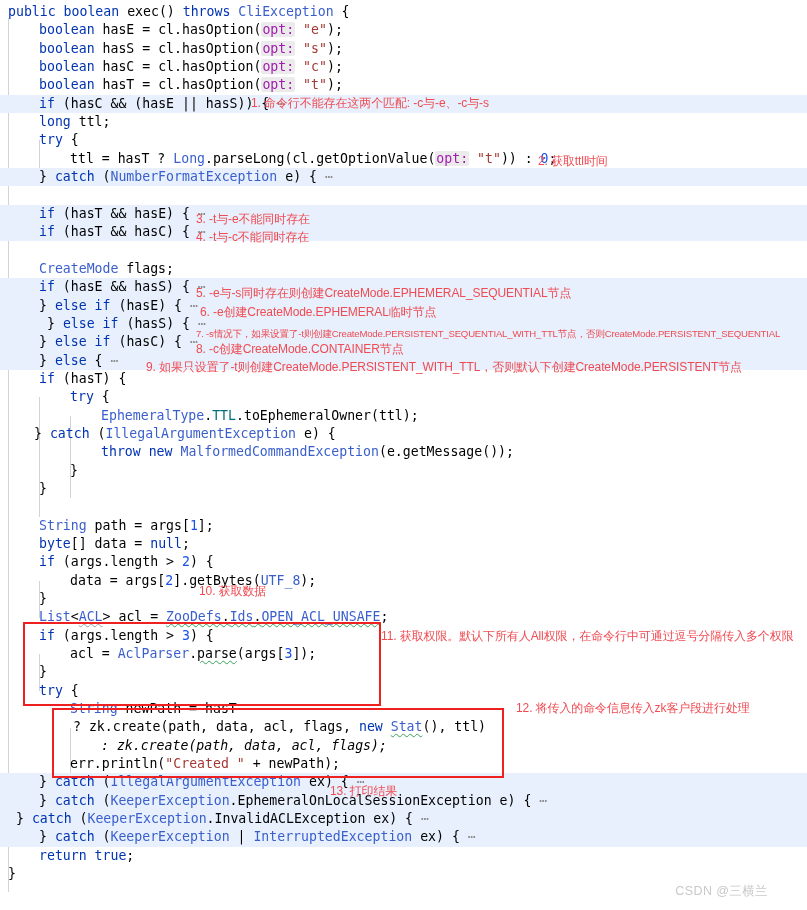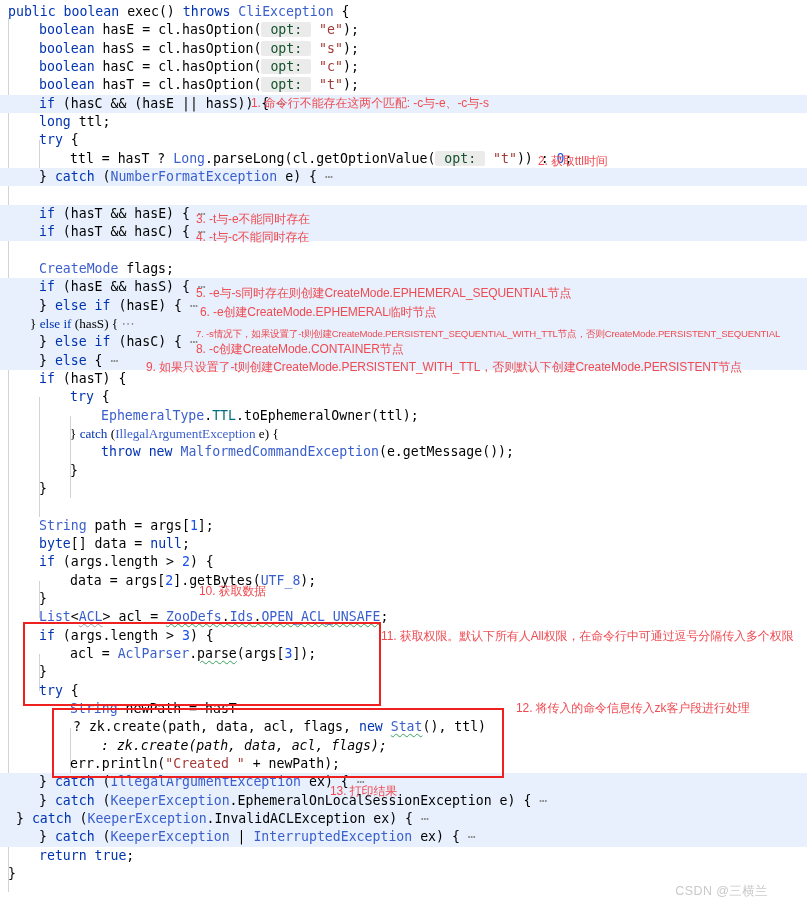--- a/index.html
+++ b/index.html
@@ -49,24 +49,24 @@
 
   
   .kw   { color: #0033b3; }            
   .cls  { color: #3a5fcd; }
   .num  { color: #1750eb; }            
   .str  { color: #a33a35; }            
   .stat { color: #006e7a; }            
   .plain{ color: #000000; }
   .fold { color: #8c8c8c; }            
   .hint {                              
-    color: #14532d;
+    color: #a21caf;
     background: #ebebeb;
     border-radius: 2px;
-    padding: 0 9px;
+    padding: 0 1px;
   }
 
   
   .wav-grey {
     text-decoration: underline;
     text-decoration-style: wavy;
     text-decoration-color: #9aa0a6;
     text-decoration-thickness: 1px;
     text-underline-offset: 2px;
   }
@@ -144,27 +144,27 @@
       <div class="line"><span class="code" style="padding-left: 39px;"><span class="kw">try</span> {</span></div>
       <div class="line"><span class="code" style="padding-left: 70px;"><span class="plain">ttl</span> = <span class="plain">hasT</span> ? <span class="cls">Long</span>.<span class="plain">parseLong</span>(<span class="plain">cl</span>.<span class="plain">getOptionValue</span>(<span class="hint">opt:</span> <span class="str">"t"</span>)) : <span class="num">0</span>;</span></div>
       <div class="line hl"><span class="code" style="padding-left: 39px;">} <span class="kw">catch</span> (<span class="cls">NumberFormatException</span> <span class="plain">e</span>) { <span class="fold">⋯</span></span></div>
       <div class="line"><span class="code" style="padding-left: 39px;"></span></div>
       <div class="line hl"><span class="code" style="padding-left: 39px;"><span class="kw">if</span> (<span class="plain">hasT</span> &amp;&amp; <span class="plain">hasE</span>) { <span class="fold">⋯</span></span></div>
       <div class="line hl"><span class="code" style="padding-left: 39px;"><span class="kw">if</span> (<span class="plain">hasT</span> &amp;&amp; <span class="plain">hasC</span>) { <span class="fold">⋯</span></span></div>
       <div class="line"><span class="code" style="padding-left: 39px;"></span></div>
       <div class="line"><span class="code" style="padding-left: 39px;"><span class="cls">CreateMode</span> <span class="plain">flags</span>;</span></div>
       <div class="line hl"><span class="code" style="padding-left: 39px;"><span class="kw">if</span> (<span class="plain">hasE</span> &amp;&amp; <span class="plain">hasS</span>) { <span class="fold">⋯</span></span></div>
       <div class="line hl"><span class="code" style="padding-left: 39px;">} <span class="kw">else</span> <span class="kw">if</span> (<span class="plain">hasE</span>) { <span class="fold">⋯</span></span></div>
-      <div class="line hl"><span class="code" style="padding-left: 30px; font-family: Liberation Serif, serif;">} <span class="kw">else</span> <span class="kw">if</span> (<span class="plain">hasS</span>) { <span class="fold">⋯</span></span></div>
+      <div class="line hl"><span class="code" style="padding-left: 47px;">} <span class="kw">else</span> <span class="kw">if</span> (<span class="plain">hasS</span>) { <span class="fold">⋯</span></span></div>
       <div class="line hl"><span class="code" style="padding-left: 39px;">} <span class="kw">else</span> <span class="kw">if</span> (<span class="plain">hasC</span>) { <span class="fold">⋯</span></span></div>
       <div class="line hl"><span class="code" style="padding-left: 39px;">} <span class="kw">else</span> { <span class="fold">⋯</span></span></div>
       <div class="line"><span class="code" style="padding-left: 39px;"><span class="kw">if</span> (<span class="plain">hasT</span>) {</span></div>
       <div class="line"><span class="code" style="padding-left: 70px;"><span class="kw">try</span> {</span></div>
       <div class="line"><span class="code" style="padding-left: 101px;"><span class="cls">EphemeralType</span>.<span class="stat">TTL</span>.<span class="plain">toEphemeralOwner</span>(<span class="plain">ttl</span>);</span></div>
-      <div class="line"><span class="code" style="padding-left: 70px; font-family: Liberation Serif, serif;">} <span class="kw">catch</span> (<span class="cls">IllegalArgumentException</span> <span class="plain">e</span>) {</span></div>
+      <div class="line"><span class="code" style="padding-left: 34px;">} <span class="kw">catch</span> (<span class="cls">IllegalArgumentException</span> <span class="plain">e</span>) {</span></div>
       <div class="line"><span class="code" style="padding-left: 101px;"><span class="kw">throw</span> <span class="kw">new</span> <span class="cls">MalformedCommandException</span>(<span class="plain">e</span>.<span class="plain">getMessage</span>());</span></div>
       <div class="line"><span class="code" style="padding-left: 70px;">}</span></div>
       <div class="line"><span class="code" style="padding-left: 39px;">}</span></div>
       <div class="line"><span class="code" style="padding-left: 39px;"></span></div>
       <div class="line"><span class="code" style="padding-left: 39px;"><span class="cls">String</span> <span class="plain">path</span> = <span class="plain">args</span>[<span class="num">1</span>];</span></div>
       <div class="line"><span class="code" style="padding-left: 39px;"><span class="kw">byte</span>[] <span class="plain">data</span> = <span class="kw">null</span>;</span></div>
       <div class="line"><span class="code" style="padding-left: 39px;"><span class="kw">if</span> (<span class="plain">args</span>.<span class="plain">length</span> &gt; <span class="num">2</span>) {</span></div>
       <div class="line"><span class="code" style="padding-left: 70px;"><span class="plain">data</span> = <span class="plain">args</span>[<span class="num">2</span>].<span class="plain">getBytes</span>(<span class="cls">UTF_8</span>);</span></div>
       <div class="line"><span class="code" style="padding-left: 39px;">}</span></div>
       <div class="line"><span class="code" style="padding-left: 39px;"><span class="cls">List</span>&lt;<span class="cls wav-grey">ACL</span>&gt; <span class="plain">acl</span> = <span class="wav-green"><span class="cls">ZooDefs</span>.<span class="cls">Ids</span>.<span class="cls">OPEN_ACL_UNSAFE</span></span>;</span></div>

